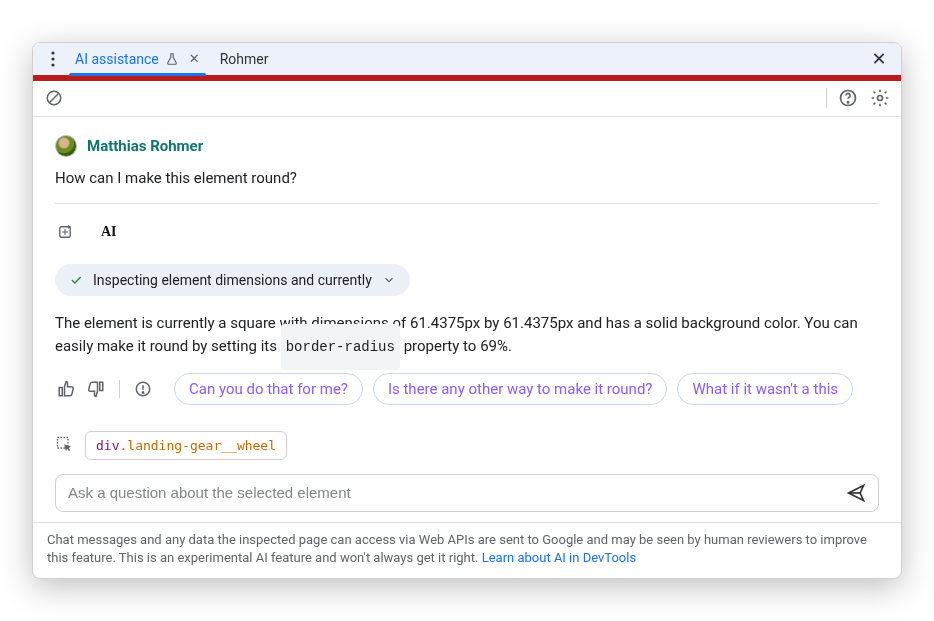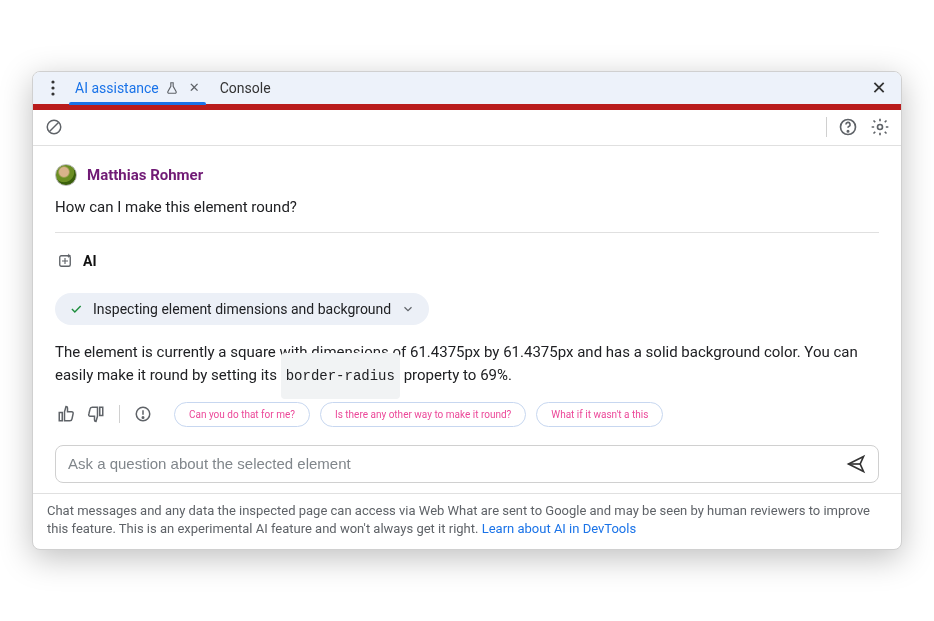--- a/index.html
+++ b/index.html
@@ -116,27 +116,28 @@
       align-items: center;
       gap: 10px;
       margin-bottom: 12px;
     }
     .avatar {
       width: 22px; height: 22px;
       border-radius: 50%;
       background: radial-gradient(circle at 40% 35%, #d9b38c 0 25%, #6b8e23 35% 55%, #3a5f0b 60% 100%);
       border: 1px solid #bbb;
     }
-    .user-name { font-weight: 700; font-size: 15px; color: #701a75; }
+    .user-name { font-weight: 700; font-size: 15px; color: #0f766e; }
     .user-text { font-size: 15px; color: #202124; }
     .ai-header {
       display: flex;
       align-items: center;
-      gap: 8px;
+      gap: 26px;
       margin-bottom: 22px;
+      font-family: Liberation Serif, serif;
     }
     .ai-icon {
       width: 20px; height: 20px;
       display: flex; align-items: center; justify-content: center;
       color: #5f6368;
     }
     .ai-label { font-weight: 700; font-size: 14px; color: #111; }
     .status-chip {
       display: inline-flex;
       align-items: center;
@@ -178,24 +179,24 @@
     .feedback .vdiv { width:1px; height:18px; background:#d0d0d0; margin:0 4px; }
     .suggestions {
       display: flex;
       gap: 10px;
       overflow: hidden;
       flex: 1;
       margin-left: 10px;
     }
     .sugg {
       border: 1px solid #c7d7f0;
-      color: #ec4899;
+      color: #8b5cf6;
       border-radius: 16px;
       padding: 6px 14px;
-      font-size: 10px;
+      font-size: 15px;
       white-space: nowrap;
       cursor: pointer;
       background: #fff;
     }
     .selector-row {
       display: flex;
       align-items: center;
       gap: 10px;
       padding: 16px 22px 6px 22px;
     }
@@ -264,21 +265,21 @@
     <div class="tab active">
       <span>AI assistance</span>
       <span class="flask">
         <svg width="14" height="14" viewBox="0 0 24 24" fill="none" stroke="currentColor" stroke-width="2">
             <path d="M9 3h6M10 3v6l-5 9a2 2 0 0 0 1.8 3h10.4a2 2 0 0 0 1.8-3l-5-9V3"></path>
           </svg>
       </span>
       <span class="close-x">✕</span>
     </div>
     <div class="tab inactive">
-      <span>Console</span>
+      <span>Rohmer</span>
     </div>
     <div class="panel-close">✕</div>
   </div>
 
   <div class="toolbar">
     <div class="clear-icon">
       <svg width="18" height="18" viewBox="0 0 24 24" fill="none" stroke="currentColor" stroke-width="2">
           <circle cx="12" cy="12" r="9"></circle>
           <line x1="6" y1="18" x2="18" y2="6"></line>
         </svg>
@@ -322,21 +323,21 @@
         </div>
         <div class="ai-label">AI</div>
       </div>
 
       <div class="status-chip">
         <span class="check">
           <svg width="14" height="14" viewBox="0 0 24 24" fill="none" stroke="currentColor" stroke-width="2.5">
               <path d="M5 12l5 5L20 7"></path>
             </svg>
         </span>
-        <span>Inspecting element dimensions and background</span>
+        <span>Inspecting element dimensions and currently</span>
         <span class="chev">
           <svg width="14" height="14" viewBox="0 0 24 24" fill="none" stroke="currentColor" stroke-width="2">
               <path d="M6 9l6 6 6-6"></path>
             </svg>
         </span>
       </div>
 
       <div class="ai-text">
         <span>The element is currently a square with dimensions of 61.4375px by 61.4375px and has a solid background color. You can easily make it round by setting its </span><code>border-radius</code><span> property to 69%.</span>
       </div>
@@ -365,30 +366,41 @@
         <div class="suggestions">
           <div class="sugg">Can you do that for me?</div>
           <div class="sugg">Is there any other way to make it round?</div>
           <div class="sugg">What if it wasn't a this</div>
         </div>
       </div>
     </div>
 
   </div>
 
+  <div class="selector-row">
+    <div class="select-picker">
+      <svg width="18" height="18" viewBox="0 0 24 24" fill="none" stroke="currentColor" stroke-width="1.8">
+          <rect x="2" y="2" width="14" height="14" stroke-dasharray="2 2"></rect>
+          <path d="M11 11l9 3-3 2 2 3-2 1-2-3-2 3z" fill="currentColor" stroke="none"></path>
+        </svg>
+    </div>
+    <div class="elem-chip">
+      <span class="tag">div</span><span class="cls">.landing-gear__wheel</span>
+    </div>
+  </div>
 
   <div class="input-row">
     <div class="input-box">
       <input type="text" placeholder="Ask a question about the selected element" style="">
       <div class="send-btn">
         <svg width="20" height="20" viewBox="0 0 24 24" fill="none" stroke="currentColor" stroke-width="2">
             <path d="M3 12l18-9-4 9 4 9z"></path>
             <line x1="3" y1="12" x2="17" y2="12"></line>
           </svg>
       </div>
     </div>
   </div>
 
   <div class="disclaimer">
-    <span>Chat messages and any data the inspected page can access via Web What are sent to Google and may be seen by human reviewers to improve this feature. This is an experimental AI feature and won't always get it right. </span><a>Learn about AI in DevTools</a>
+    <span>Chat messages and any data the inspected page can access via Web APIs are sent to Google and may be seen by human reviewers to improve this feature. This is an experimental AI feature and won't always get it right. </span><a>Learn about AI in DevTools</a>
   </div>
 
 </div>
 
 </body></html>

